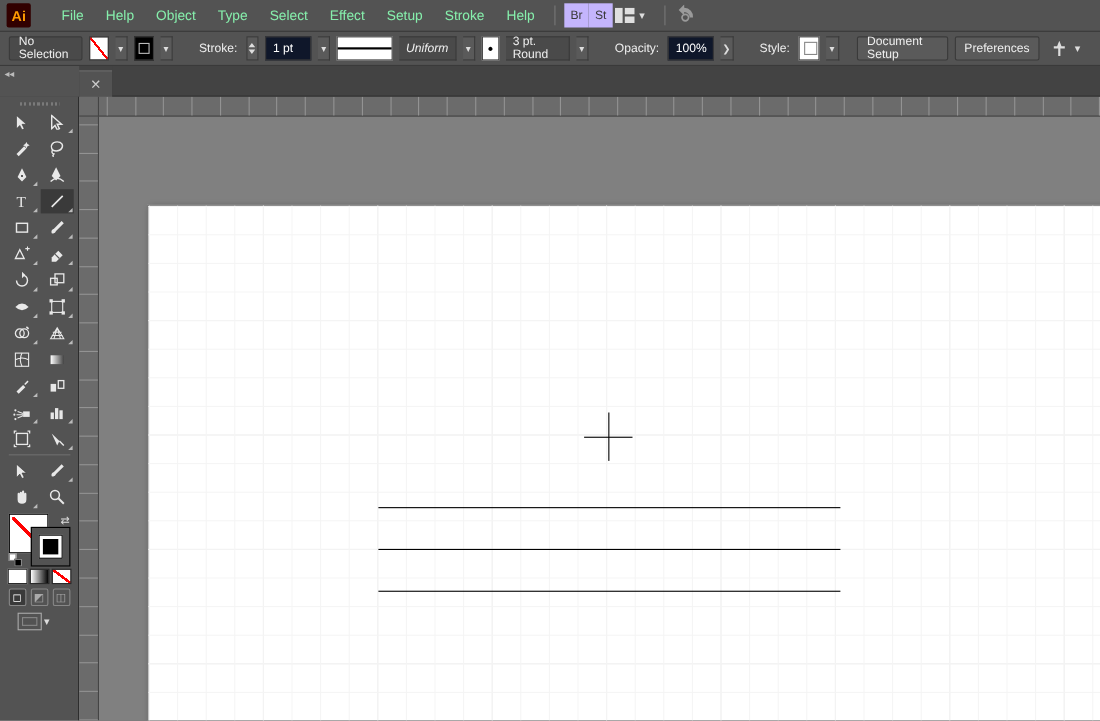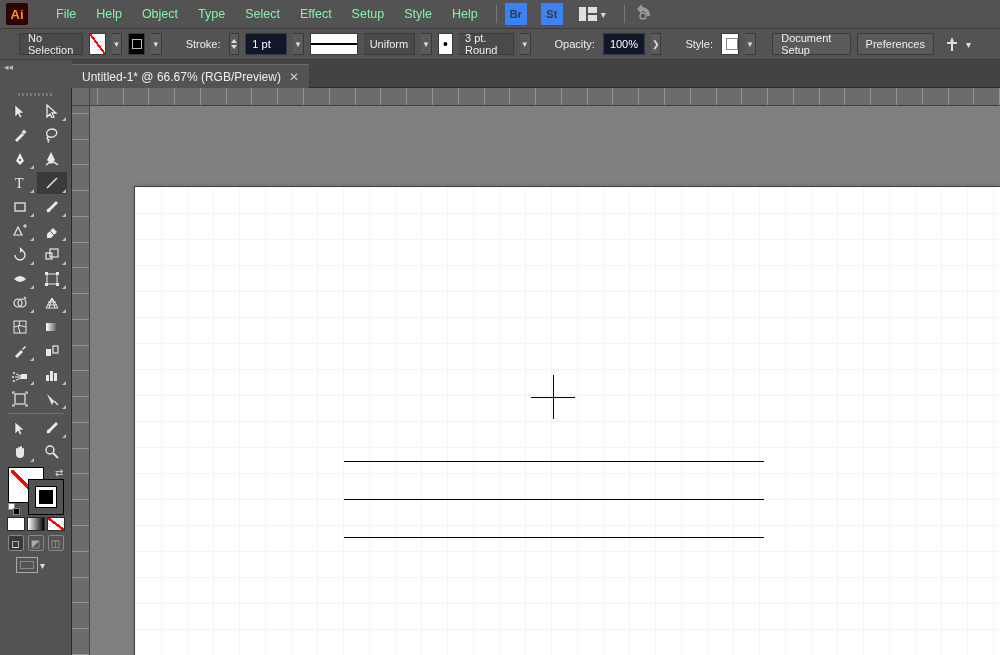--- a/index.html
+++ b/index.html
@@ -3,39 +3,39 @@
 <meta charset="utf-8">
 <style>
   * { box-sizing: border-box; margin: 0; padding: 0; user-select: none; }
   html, body { width: 1000px; height: 655px; overflow: hidden; font-family: "Segoe UI", Arial, sans-serif; background: #535353; color: #eee; font-size: 12px; }
 
   
   .menubar { display: flex; align-items: center; height: 28px; background: #535353; padding: 12px 6px; gap: 0; }
   .app-logo { width: 22px; height: 22px; background: #310000; display: flex; align-items: center; justify-content: center; margin-right: 18px; font-weight: 700; color: #ff9a00; font-size: 13px; border-radius: 2px; }
   .menubar .menu-item { padding: 4px 10px; font-size: 12.5px; color: #86efac; cursor: default; }
   .menubar .sep { width: 1px; height: 18px; background: #777; margin: 0 8px; }
-  .mb-icon { width: 22px; height: 22px; background: #3b82f6; display:flex; align-items:center; justify-content:center; font-size: 11px; font-weight:700; color:#3a3a3a; margin-right: 14px; }
+  .mb-icon { width: 22px; height: 22px; background: #c4b5fd; display:flex; align-items:center; justify-content:center; font-size: 11px; font-weight:400; color:#3a3a3a; margin-right: 0; }
   .mb-arrange { width: 22px; height: 22px; display:flex; align-items:center; justify-content:center; margin-right: 2px; }
   .mb-chevron { font-size: 10px; color:#ddd; margin-right: 10px; }
   .mb-sync { color:#9a9a9a; font-size: 18px; }
 
   
-  .controlbar { display:flex; align-items:center; height: 32px; background: #535353; border-top:1px solid #3a3a3a; border-bottom:1px solid #3a3a3a; padding: 0 19px; gap: 6px; }
+  .controlbar { display:flex; align-items:center; height: 32px; background: #535353; border-top:1px solid #3a3a3a; border-bottom:1px solid #3a3a3a; padding: 0 8px; gap: 6px; }
   .btn { height: 22px; background: #5a5a5a; border: 1px solid #3a3a3a; color: #eee; font-size: 11px; padding: 0 8px; display:flex; align-items:center; border-radius: 2px; }
   .btn.dark { background:#4a4a4a; }
   .drop { width: 14px; height:22px; display:flex; align-items:center; justify-content:center; font-size: 9px; color:#ddd; border:1px solid #3a3a3a; border-left:none; background:#5a5a5a; }
   .swatch { width:22px; height:22px; border:1px solid #3a3a3a; display:flex; align-items:center; justify-content:center; }
   .swatch.diag { background: linear-gradient(to bottom left, #fff 0 46%, #f00 46% 54%, #fff 54% 100%); }
   .swatch.black { background:#000; }
   .swatch.black .inner { width:10px; height:10px; border:1px solid #bbb; }
   .label { font-size: 11px; color:#eee; margin: 0 2px 0 18px; }
   .numbox { height:22px; background:#0f172a; border:1px solid #3a3a3a; color:#fff; font-size:11px; padding: 0 6px; display:flex; align-items:center; min-width: 42px; }
   .stroke-preview { width: 64px; height:22px; background:#fff; border:1px solid #3a3a3a; display:flex; align-items:center; }
   .stroke-preview .line { height:2px; background:#000; width:100%; }
-  .stroke-name { height:22px; background:#4a4a4a; border:1px solid #3a3a3a; border-left:none; color:#eee; padding: 0 6px; font-size:11px; display:flex; align-items:center; }
+  .stroke-name { height:22px; background:#4a4a4a; border:1px solid #3a3a3a; border-left:none; color:#eee; padding: 0 6px; font-size:11px; display:flex; align-items:center;font-style:italic; }
   .profile-preview { width: 20px; height:22px; background:#fff; border:1px solid #3a3a3a; display:flex; align-items:center; justify-content:center; font-size:14px; color:#000;}
   .profile-name { height:22px; background:#4a4a4a; border:1px solid #3a3a3a; border-left:none; color:#eee; padding:0 6px; font-size:11px; display:flex; align-items:center;}
   .style-swatch { width:24px; height:22px; background:#fff; border:1px solid #3a3a3a; display:flex; align-items:center; justify-content:center; position:relative; }
   .style-swatch::after { content:""; position:absolute; top:4px; left:4px; width:10px; height:10px; border:1px solid #888; }
   .pin { font-size:14px; color:#ddd; margin-left: 4px; }
 
   
   .tabbar-row { display:flex; height: 28px; background: #434343; align-items:flex-end;}
   .panel-collapse { width: 72px; height: 28px; background: #535353; display:flex; align-items:flex-start; justify-content:flex-start; padding-top:2px; padding-left:4px; font-size:9px; color:#bbb; }
   .tab { height: 24px; background: #535353; padding: 0 10px; display:flex; align-items:center; gap: 8px; border-top:1px solid #6a6a6a; font-size: 12px; color:#eee; }
@@ -113,21 +113,21 @@
 
 <div class="menubar">
   <div class="app-logo">Ai</div>
   <div class="menu-item">File</div>
   <div class="menu-item">Help</div>
   <div class="menu-item">Object</div>
   <div class="menu-item">Type</div>
   <div class="menu-item">Select</div>
   <div class="menu-item">Effect</div>
   <div class="menu-item">Setup</div>
-  <div class="menu-item">Style</div>
+  <div class="menu-item">Stroke</div>
   <div class="menu-item">Help</div>
   <div class="sep"></div>
   <div class="mb-icon">Br</div>
   <div class="mb-icon">St</div>
   <div class="mb-arrange">
     <svg width="18" height="14">
         <rect x="0" y="0" width="7" height="14" fill="#e0e0e0"></rect>
         <rect x="9" y="0" width="9" height="6" fill="#e0e0e0"></rect>
         <rect x="9" y="8" width="9" height="6" fill="#e0e0e0"></rect>
       </svg>
@@ -188,21 +188,20 @@
     <svg width="16" height="16">
         <path d="M8 1 L10 6 L13 6 L13 8 L9 8 L9 15 L7 15 L7 8 L3 8 L3 6 L6 6 Z" fill="#ddd"></path>
       </svg>
   </span>
   <span class="mb-chevron">▾</span>
 </div>
 
 <div class="tabbar-row">
   <div class="panel-collapse">◂◂</div>
   <div class="tab">
-    <span>Untitled-1* @ 66.67% (RGB/Preview)</span>
     <span class="close">✕</span>
   </div>
   <div class="tabbar-rest"></div>
 </div>
 
 <div class="main">
 
   <div class="toolbox">
     <div class="tool-header">
         <div class="grip"></div>

